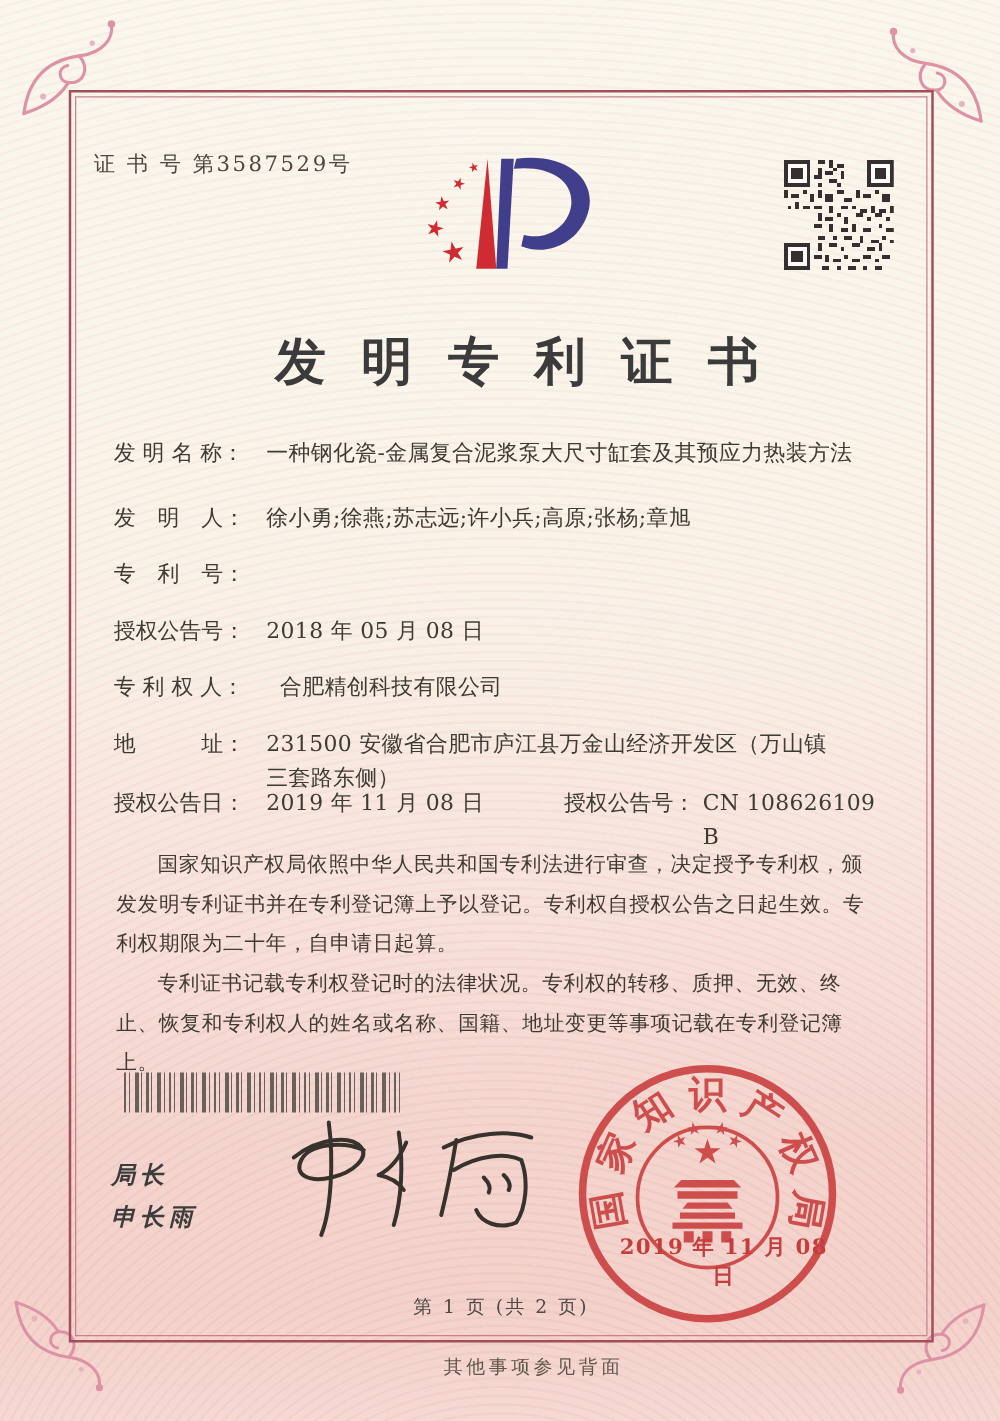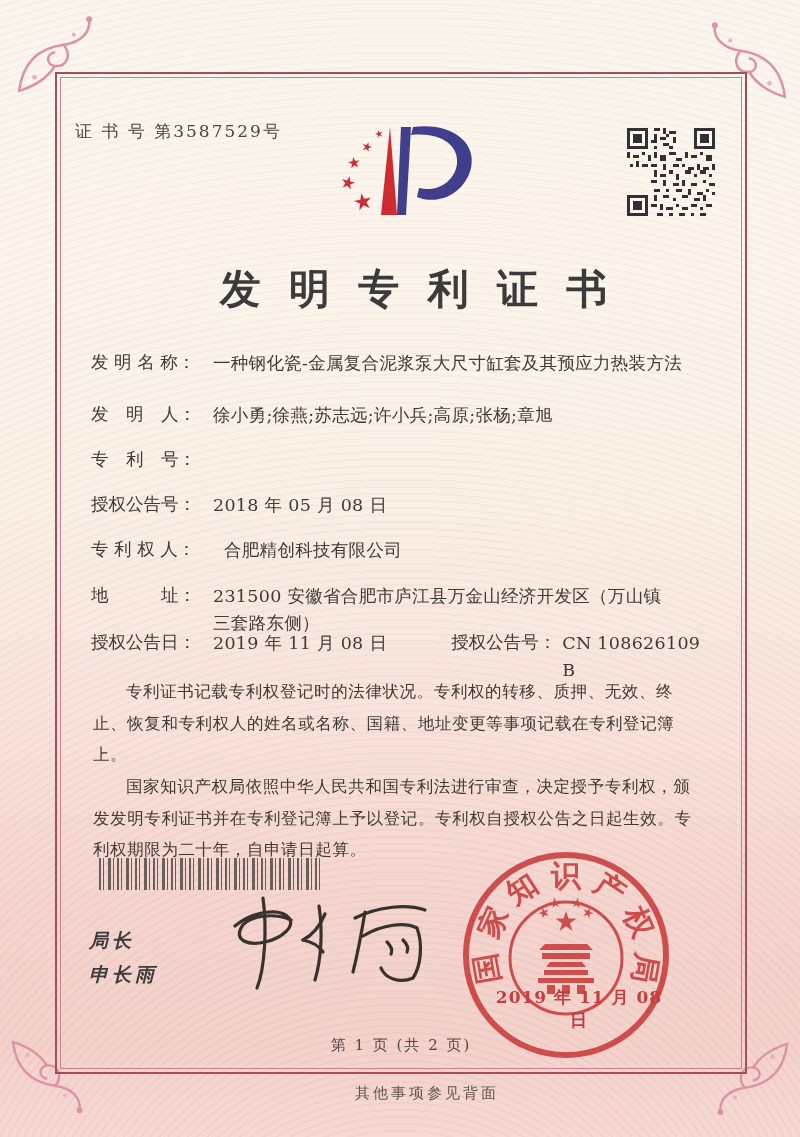--- a/index.html
+++ b/index.html
@@ -184,22 +184,22 @@
           <span class="lbl">授权公告日：</span>
           <span class="val" style="flex:none">2019 年 11 月 08 日</span>
           <span class="grant-right">
             <span class="lbl">授权公告号：</span>
             <span class="val">CN 108626109 B</span>
           </span>
         </div>
       </div>
 
       <div class="paras">
+        <p>国家知识产权局依照中华人民共和国专利法进行审查，决定授予专利权，颁发发明专利证书并在专利登记簿上予以登记。专利权自授权公告之日起生效。专利权期限为二十年，自申请日起算。</p>
         <p>专利证书记载专利权登记时的法律状况。专利权的转移、质押、无效、终止、恢复和专利权人的姓名或名称、国籍、地址变更等事项记载在专利登记簿上。</p>
-        <p>国家知识产权局依照中华人民共和国专利法进行审查，决定授予专利权，颁发发明专利证书并在专利登记簿上予以登记。专利权自授权公告之日起生效。专利权期限为二十年，自申请日起算。</p>
       </div>
 
       <div class="barcode"></div>
 
       <div class="signer">
         <div>局长</div>
         <div>申长雨</div>
       </div>
 
       <svg class="signature" width="240" height="115" viewBox="0 0 240 115">

